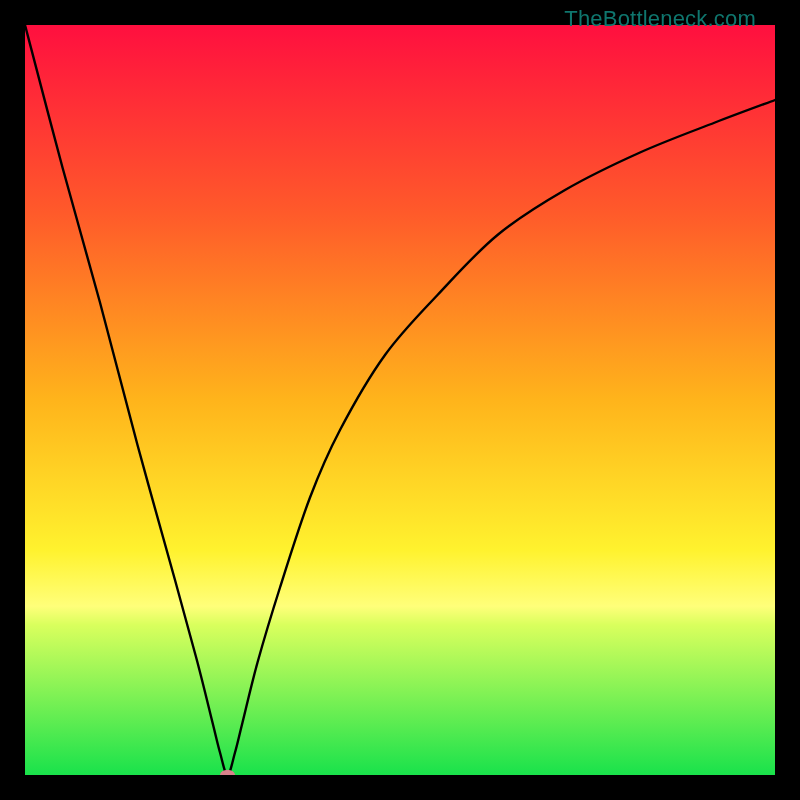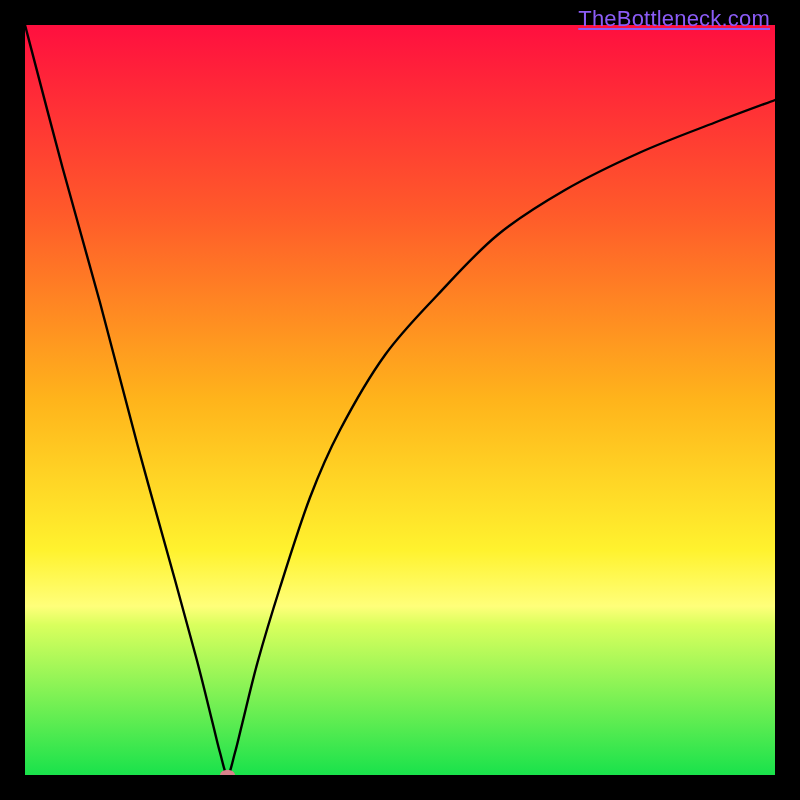--- a/index.html
+++ b/index.html
@@ -22,27 +22,26 @@
   .plot-area {
     position: absolute;
     left: 0;
     top: 0;
     width: 750px;
     height: 750px;
   }
   .watermark {
     position: absolute;
     top: 6px;
-    right: 30px;
-    color: #8b5cf6;
+    right: 44px;
+    color: #0f766e;
     font-size: 22px;
     font-weight: 500;
     letter-spacing: 0.2px;
     z-index: 20;
-    text-decoration: underline;
   }
   svg {
     display: block;
   }
 </style>
 </head>
 <body>
 
 <div class="watermark">TheBottleneck.com</div>
 

